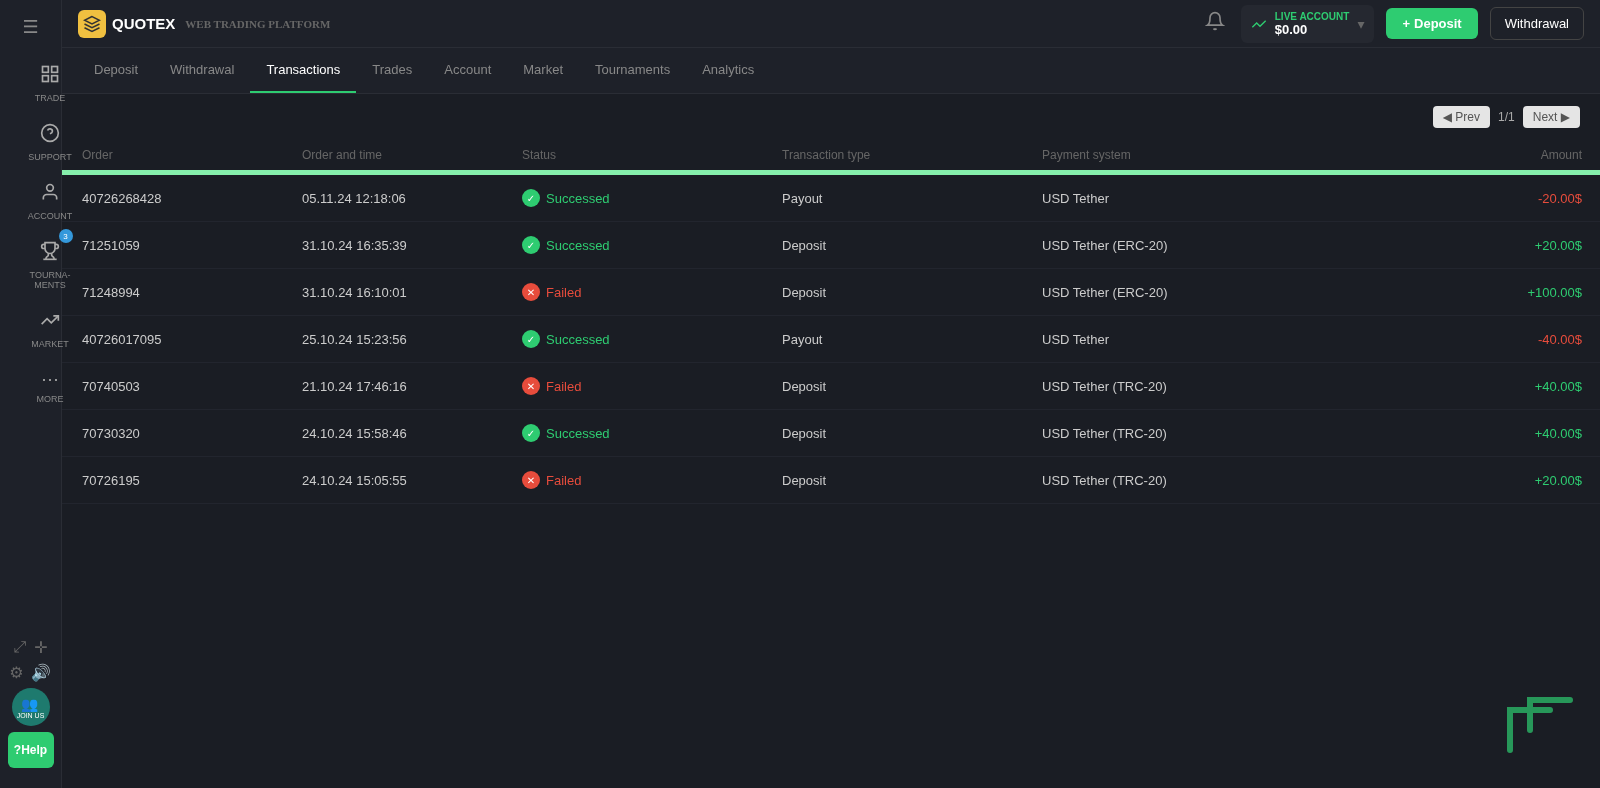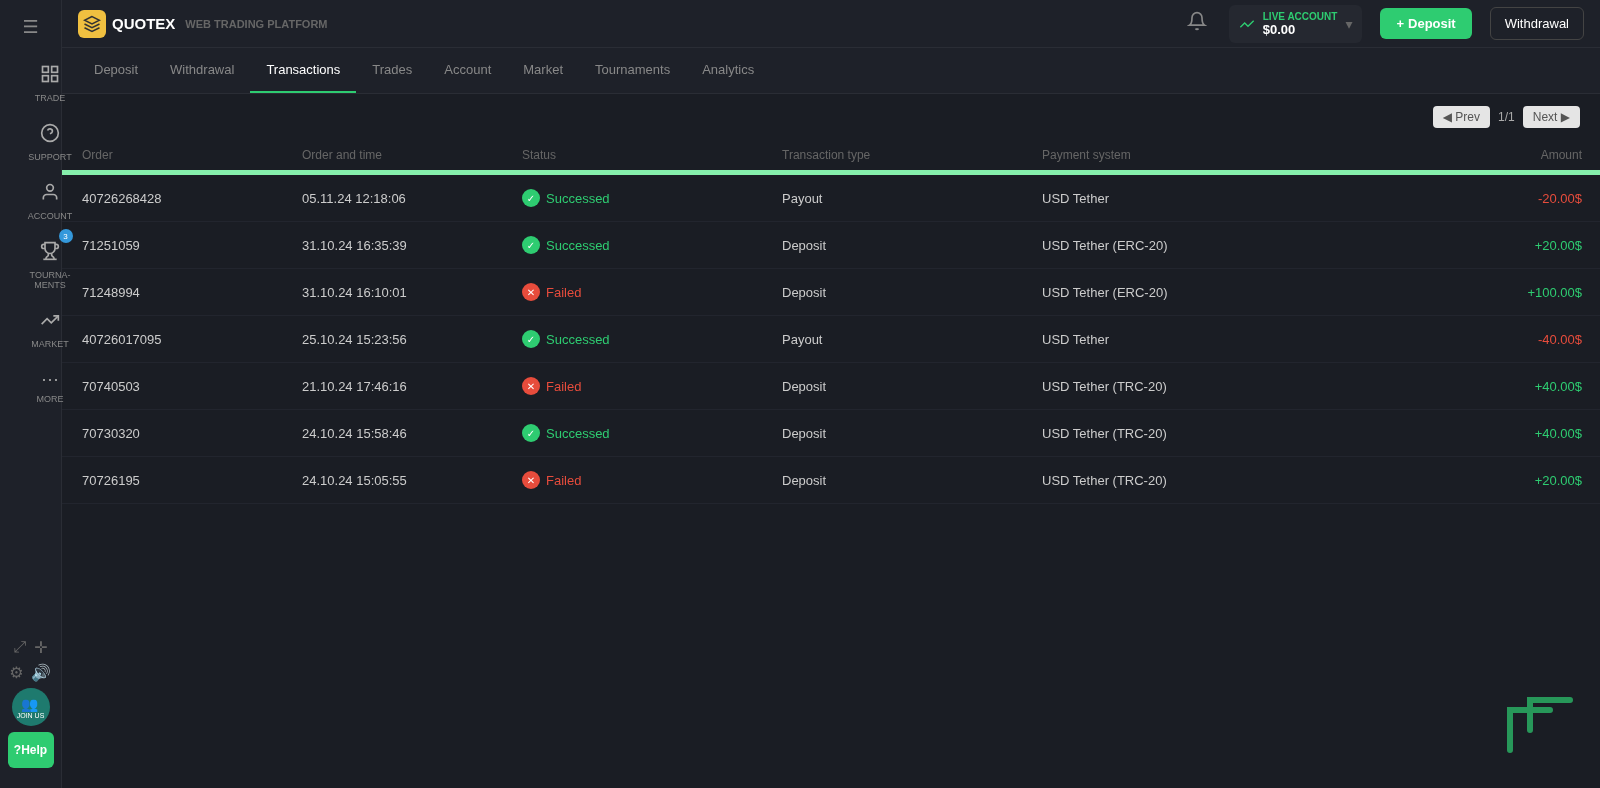--- a/index.html
+++ b/index.html
@@ -118,21 +118,21 @@
     }
 
     
     .header {
       background: #1e2129;
       height: 48px;
       display: flex;
       align-items: center;
       padding: 0 16px;
       border-bottom: 1px solid #2a2d35;
-      gap: 18px;
+      gap: 12px;
     }
     .logo {
       display: flex;
       align-items: center;
       gap: 6px;
       font-weight: bold;
       font-size: 15px;
       color: #fff;
     }
     .logo-icon {
@@ -142,20 +142,21 @@
       border-radius: 6px;
       display: flex;
       align-items: center;
       justify-content: center;
       font-size: 14px;
     }
     .platform-label {
       color: #666;
       font-size: 11px;
       margin-left: 4px;
+      font-family: Liberation Serif, serif;
     }
     .header-spacer { flex: 1; }
     .notif-btn {
       color: #888;
       font-size: 18px;
       cursor: pointer;
       padding: 4px;
     }
     .account-info {
       display: flex;

